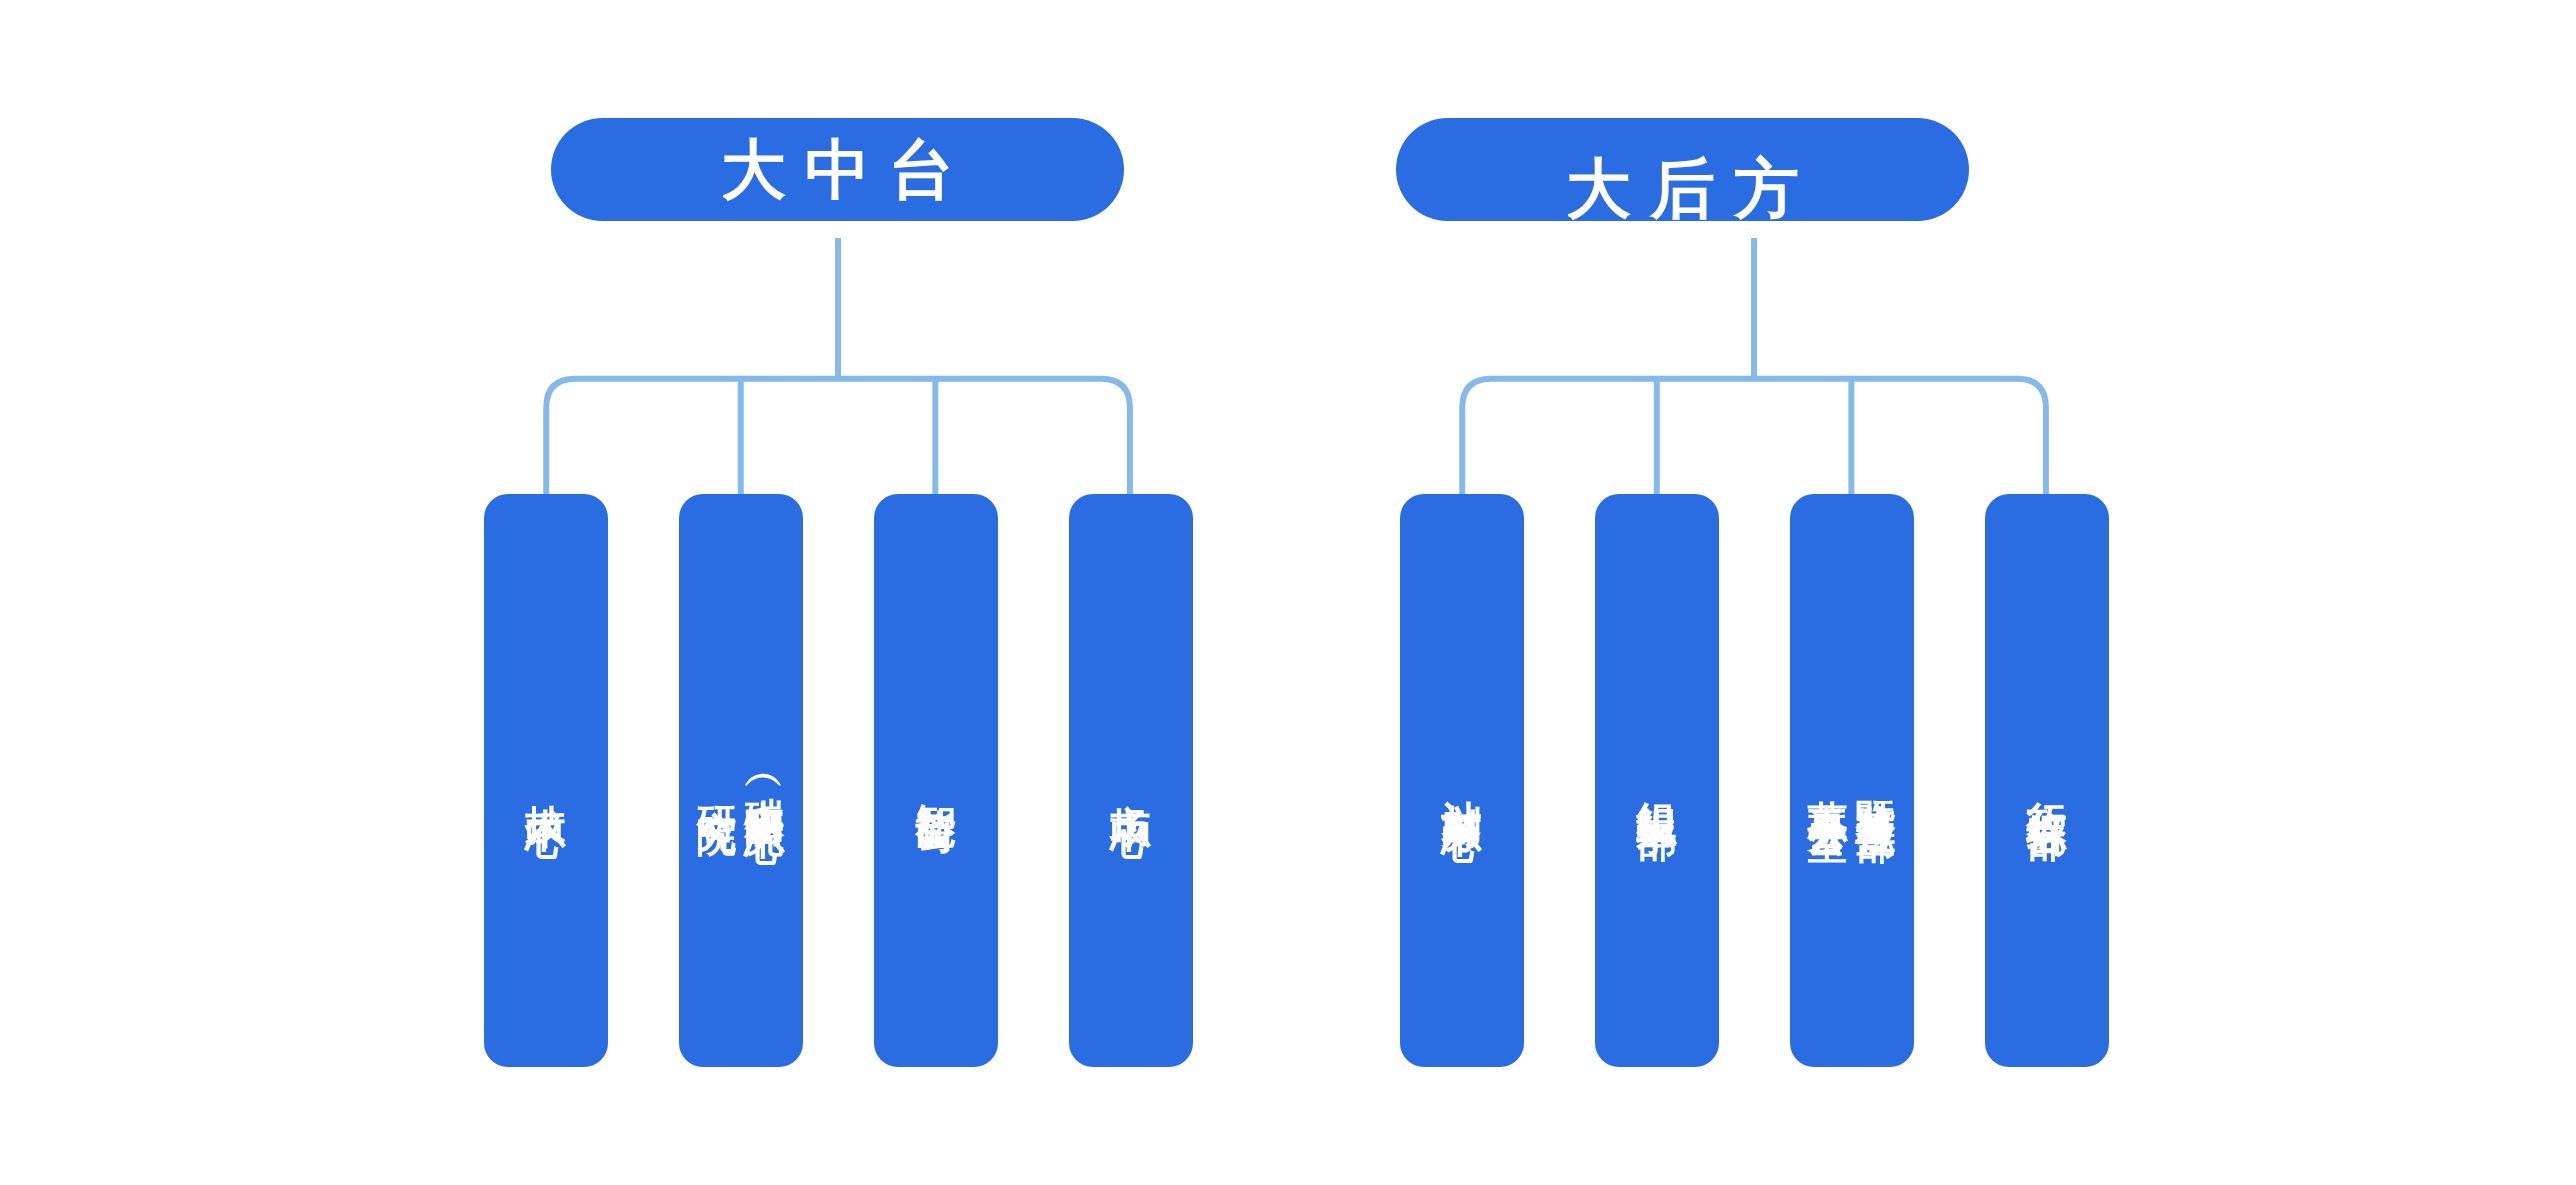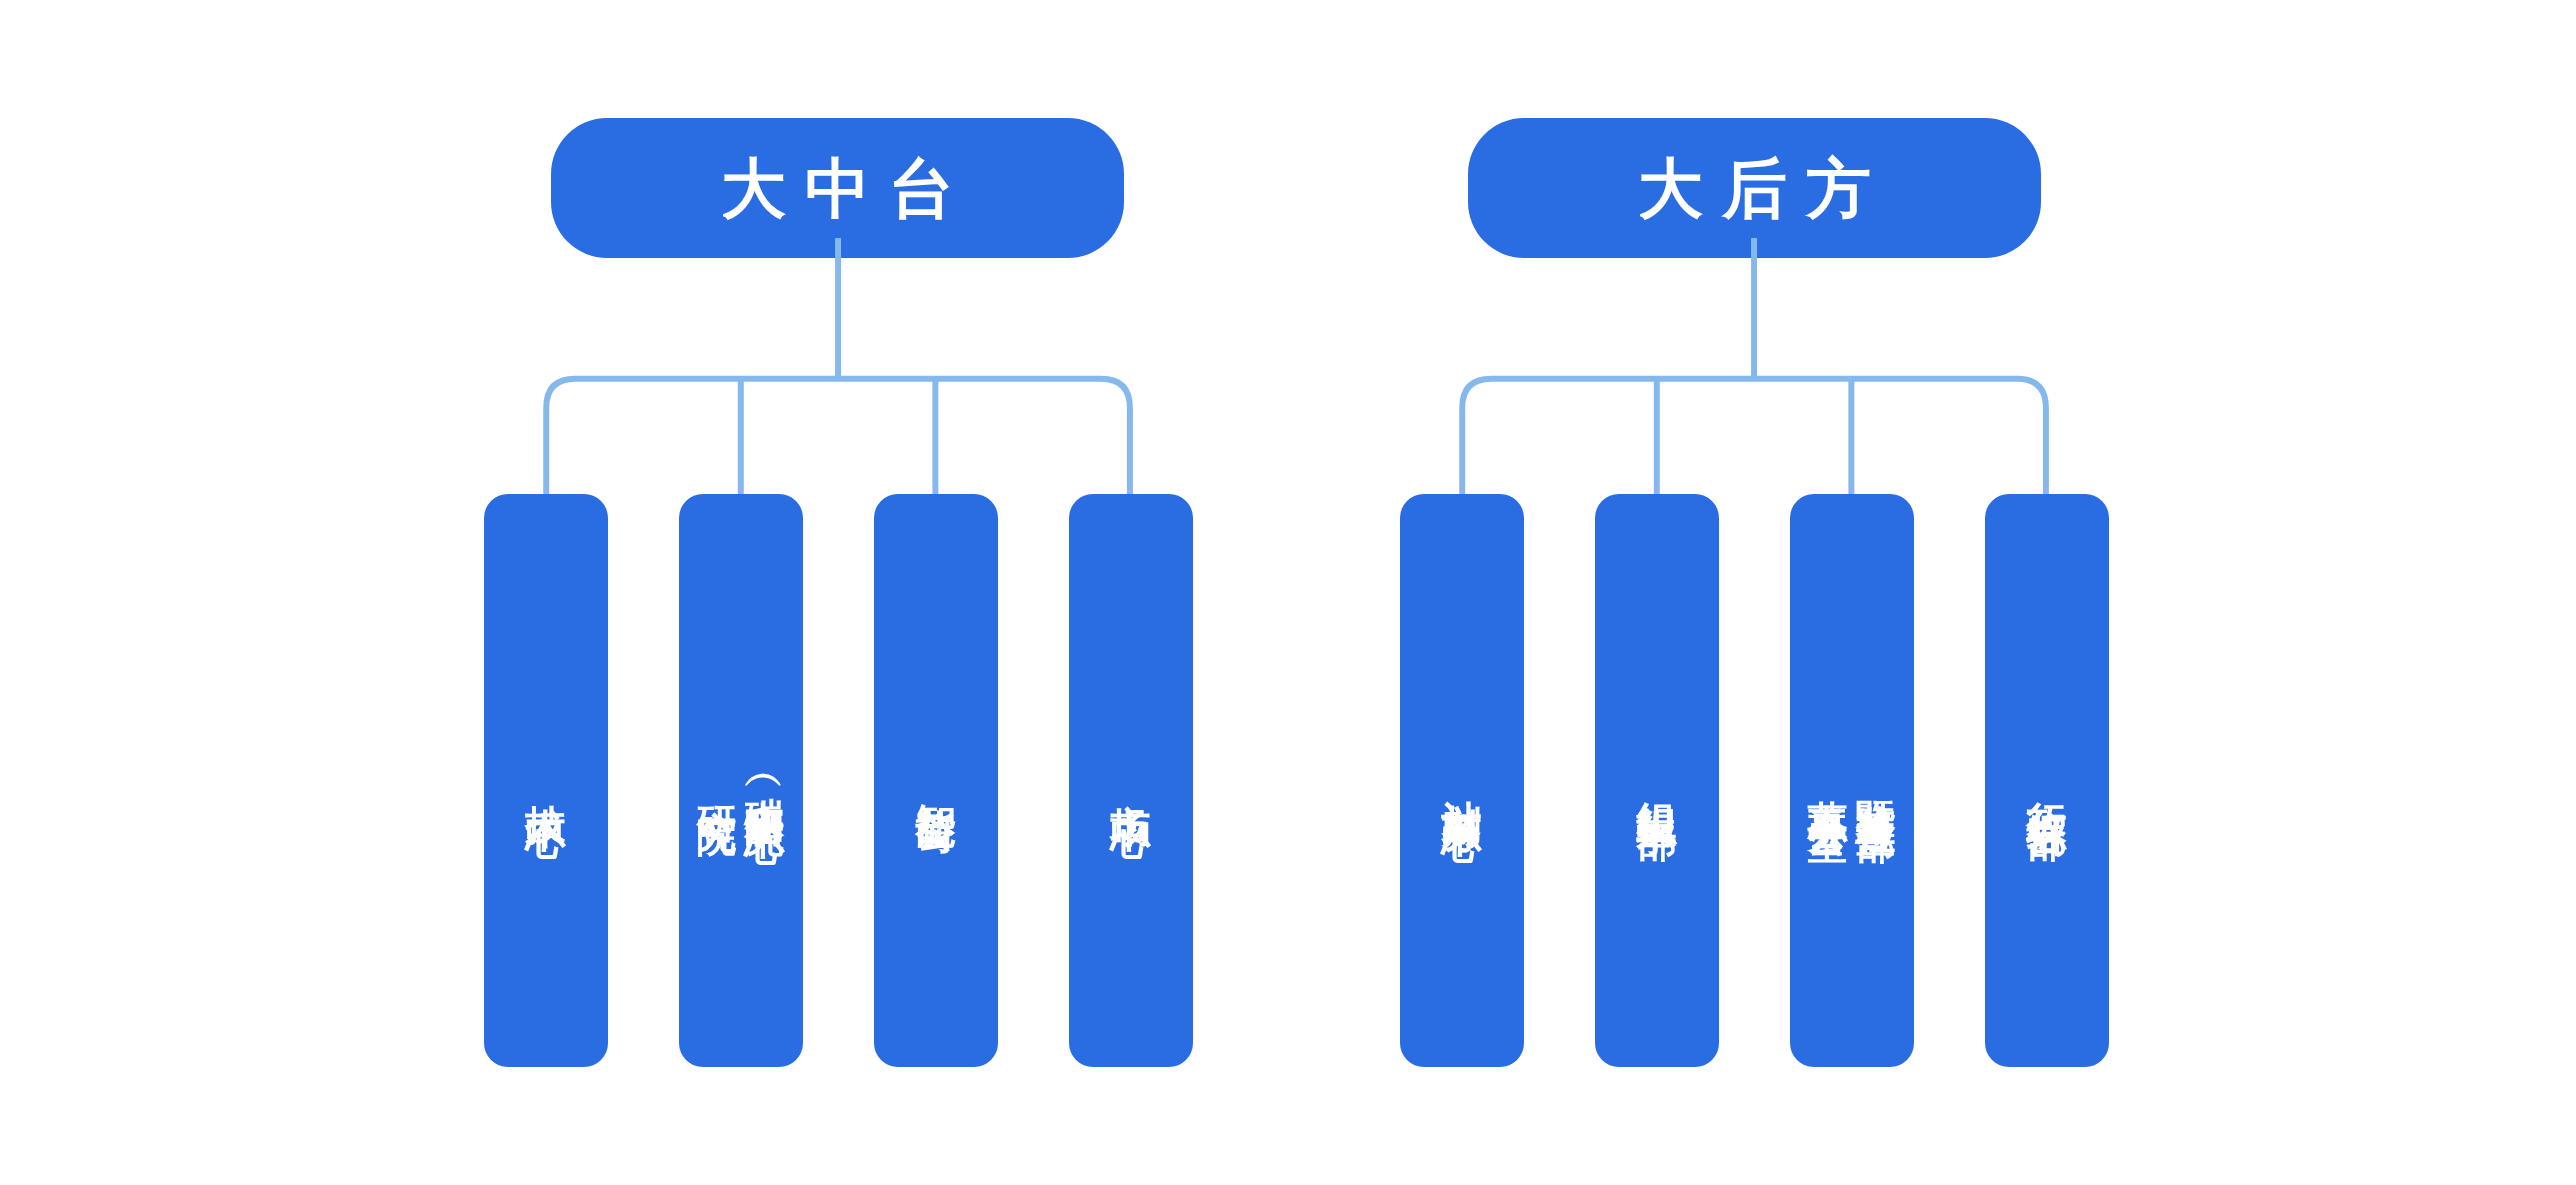--- a/index.html
+++ b/index.html
@@ -13,29 +13,29 @@
     width: 2576px;
     height: 1186px;
     background: #ffffff;
     overflow: hidden;
   }
   
   .root-node {
     position: absolute;
     top: 118px;
     width: 573px;
-    height: 140px;
+    height: 103px;
     background: #2a6ce2;
     border-radius: 56px;
     display: flex;
     align-items: center;
     justify-content: center;
   }
   .root-node.g1 { left: 551px; }
-  .root-node.g2 { left: 1468px; }
+  .root-node.g2 { left: 1396px; align-items: flex-end; }
   .root-label {
     color: #ffffff;
     font-size: 65px;
     font-weight: bold;
     letter-spacing: 19px;
     margin-right: -19px;
     white-space: nowrap;
     line-height: 1;
   }
   

